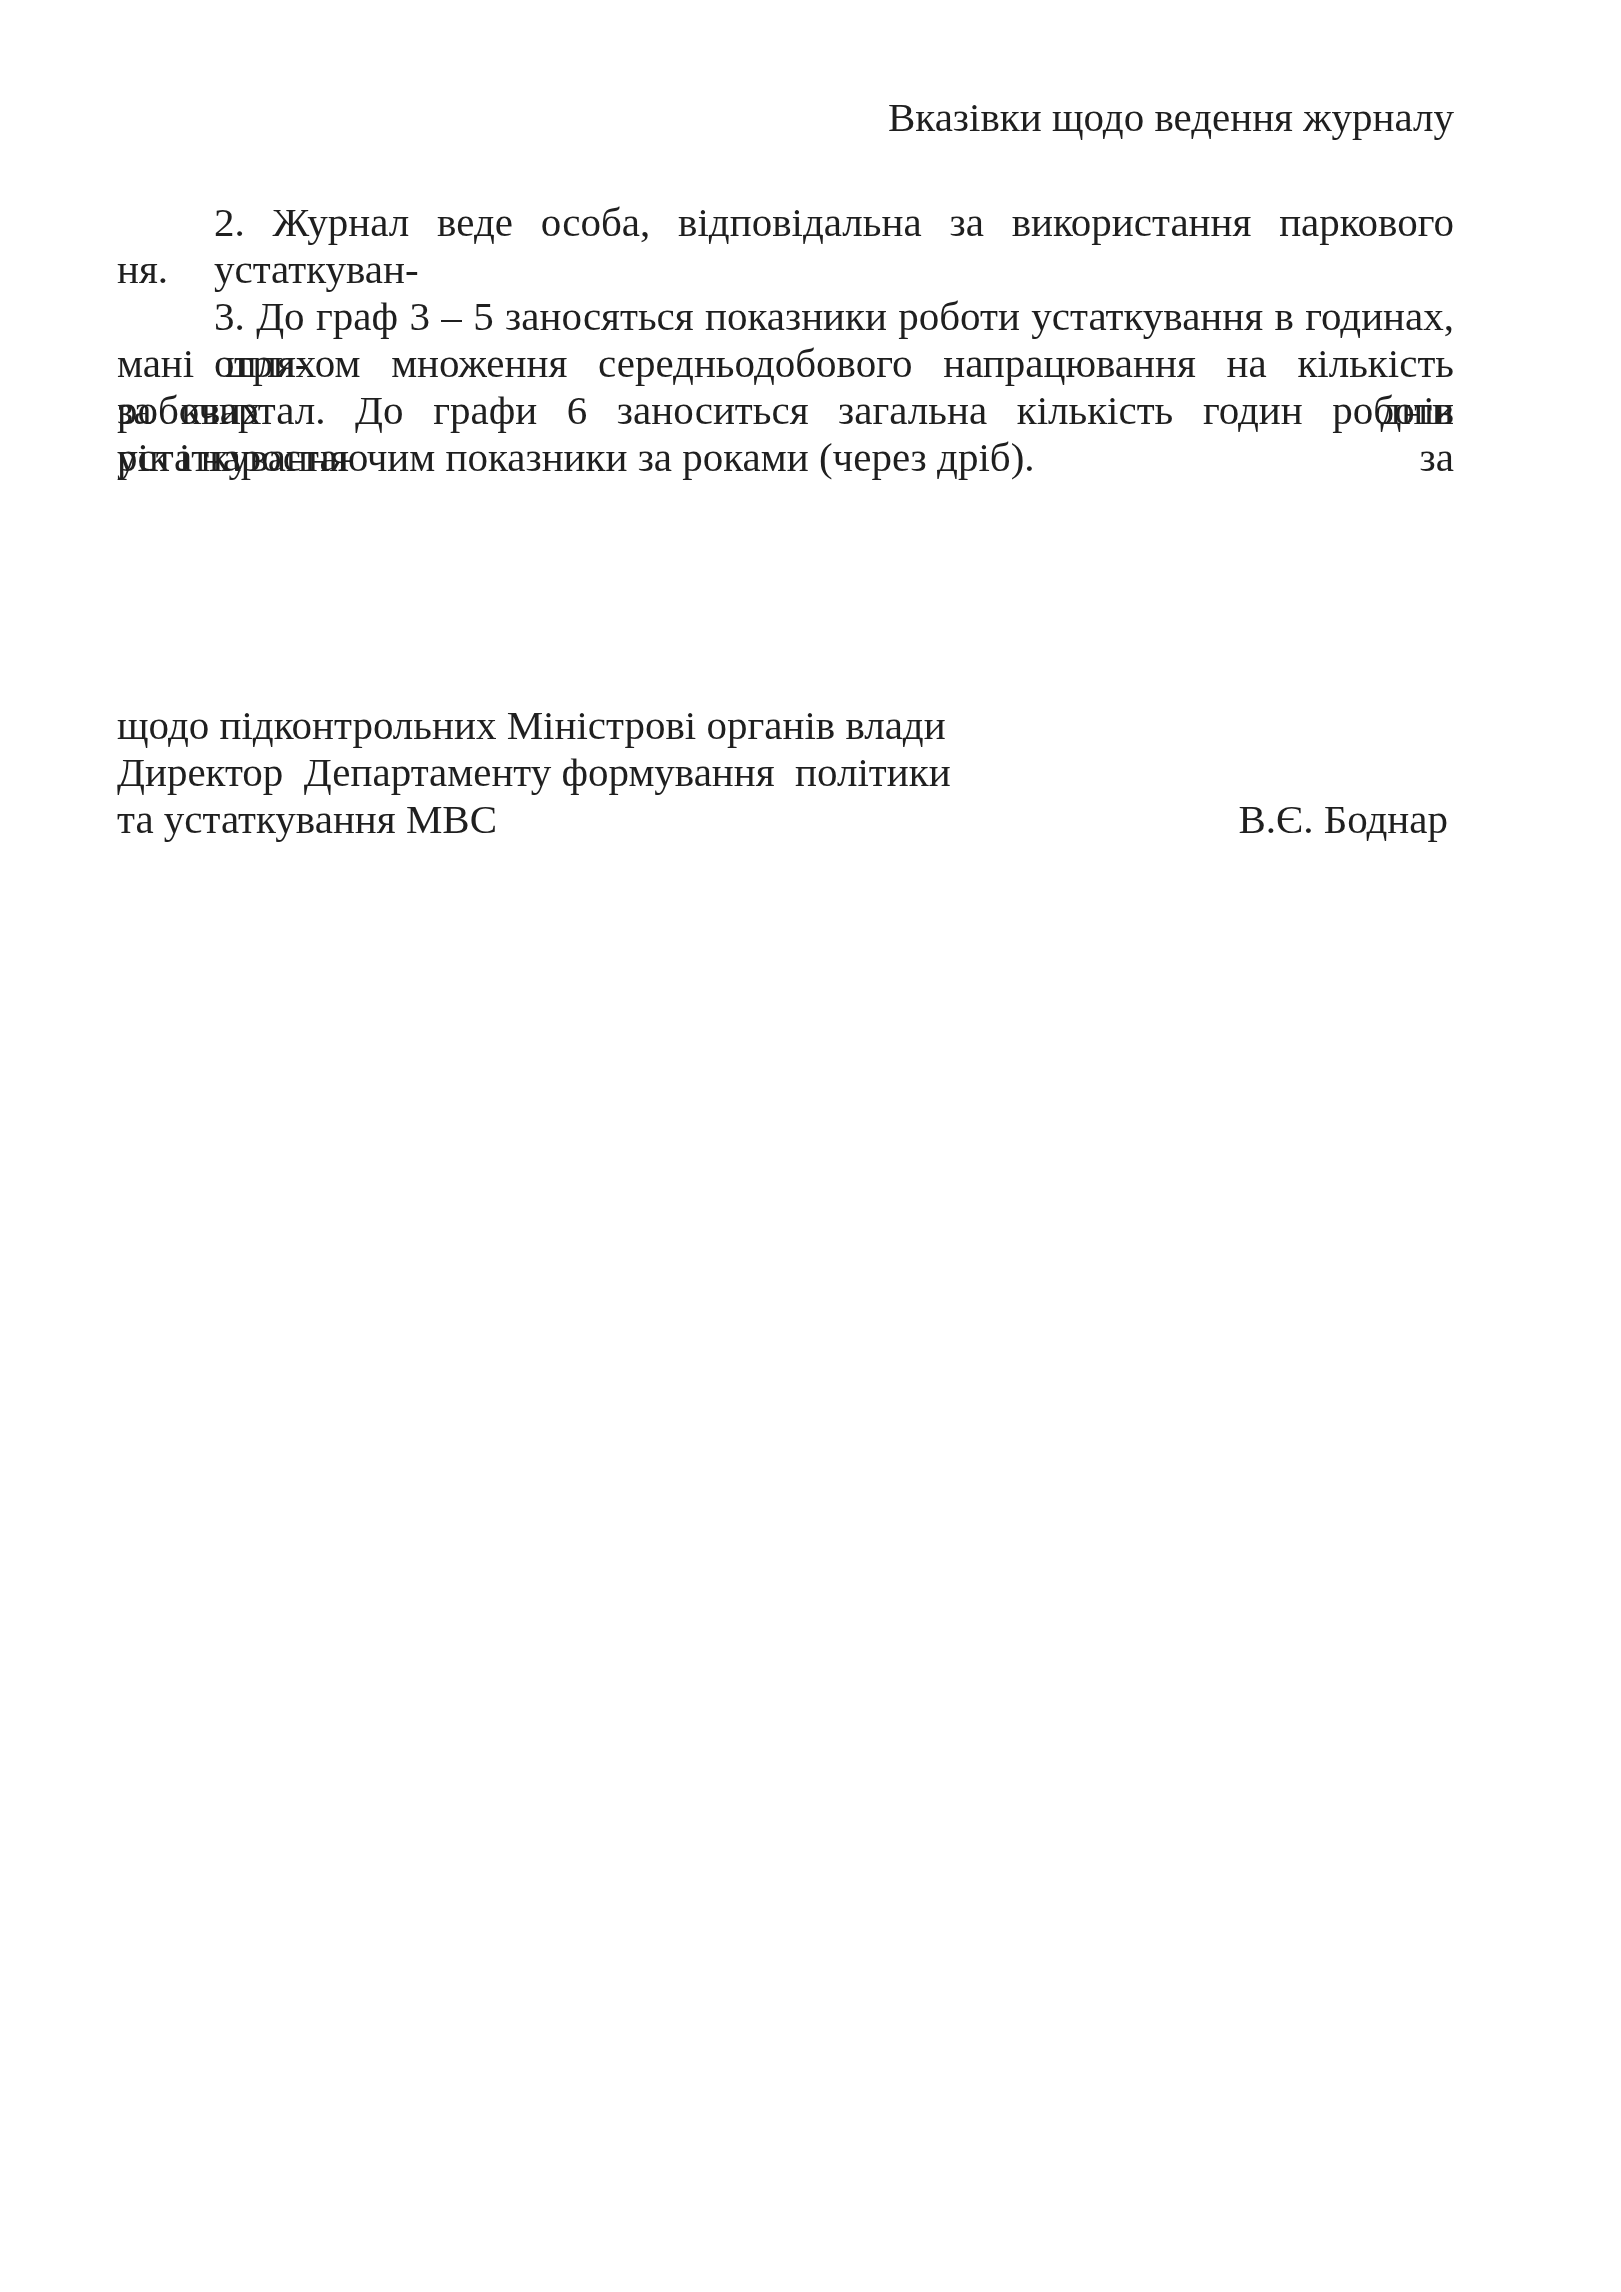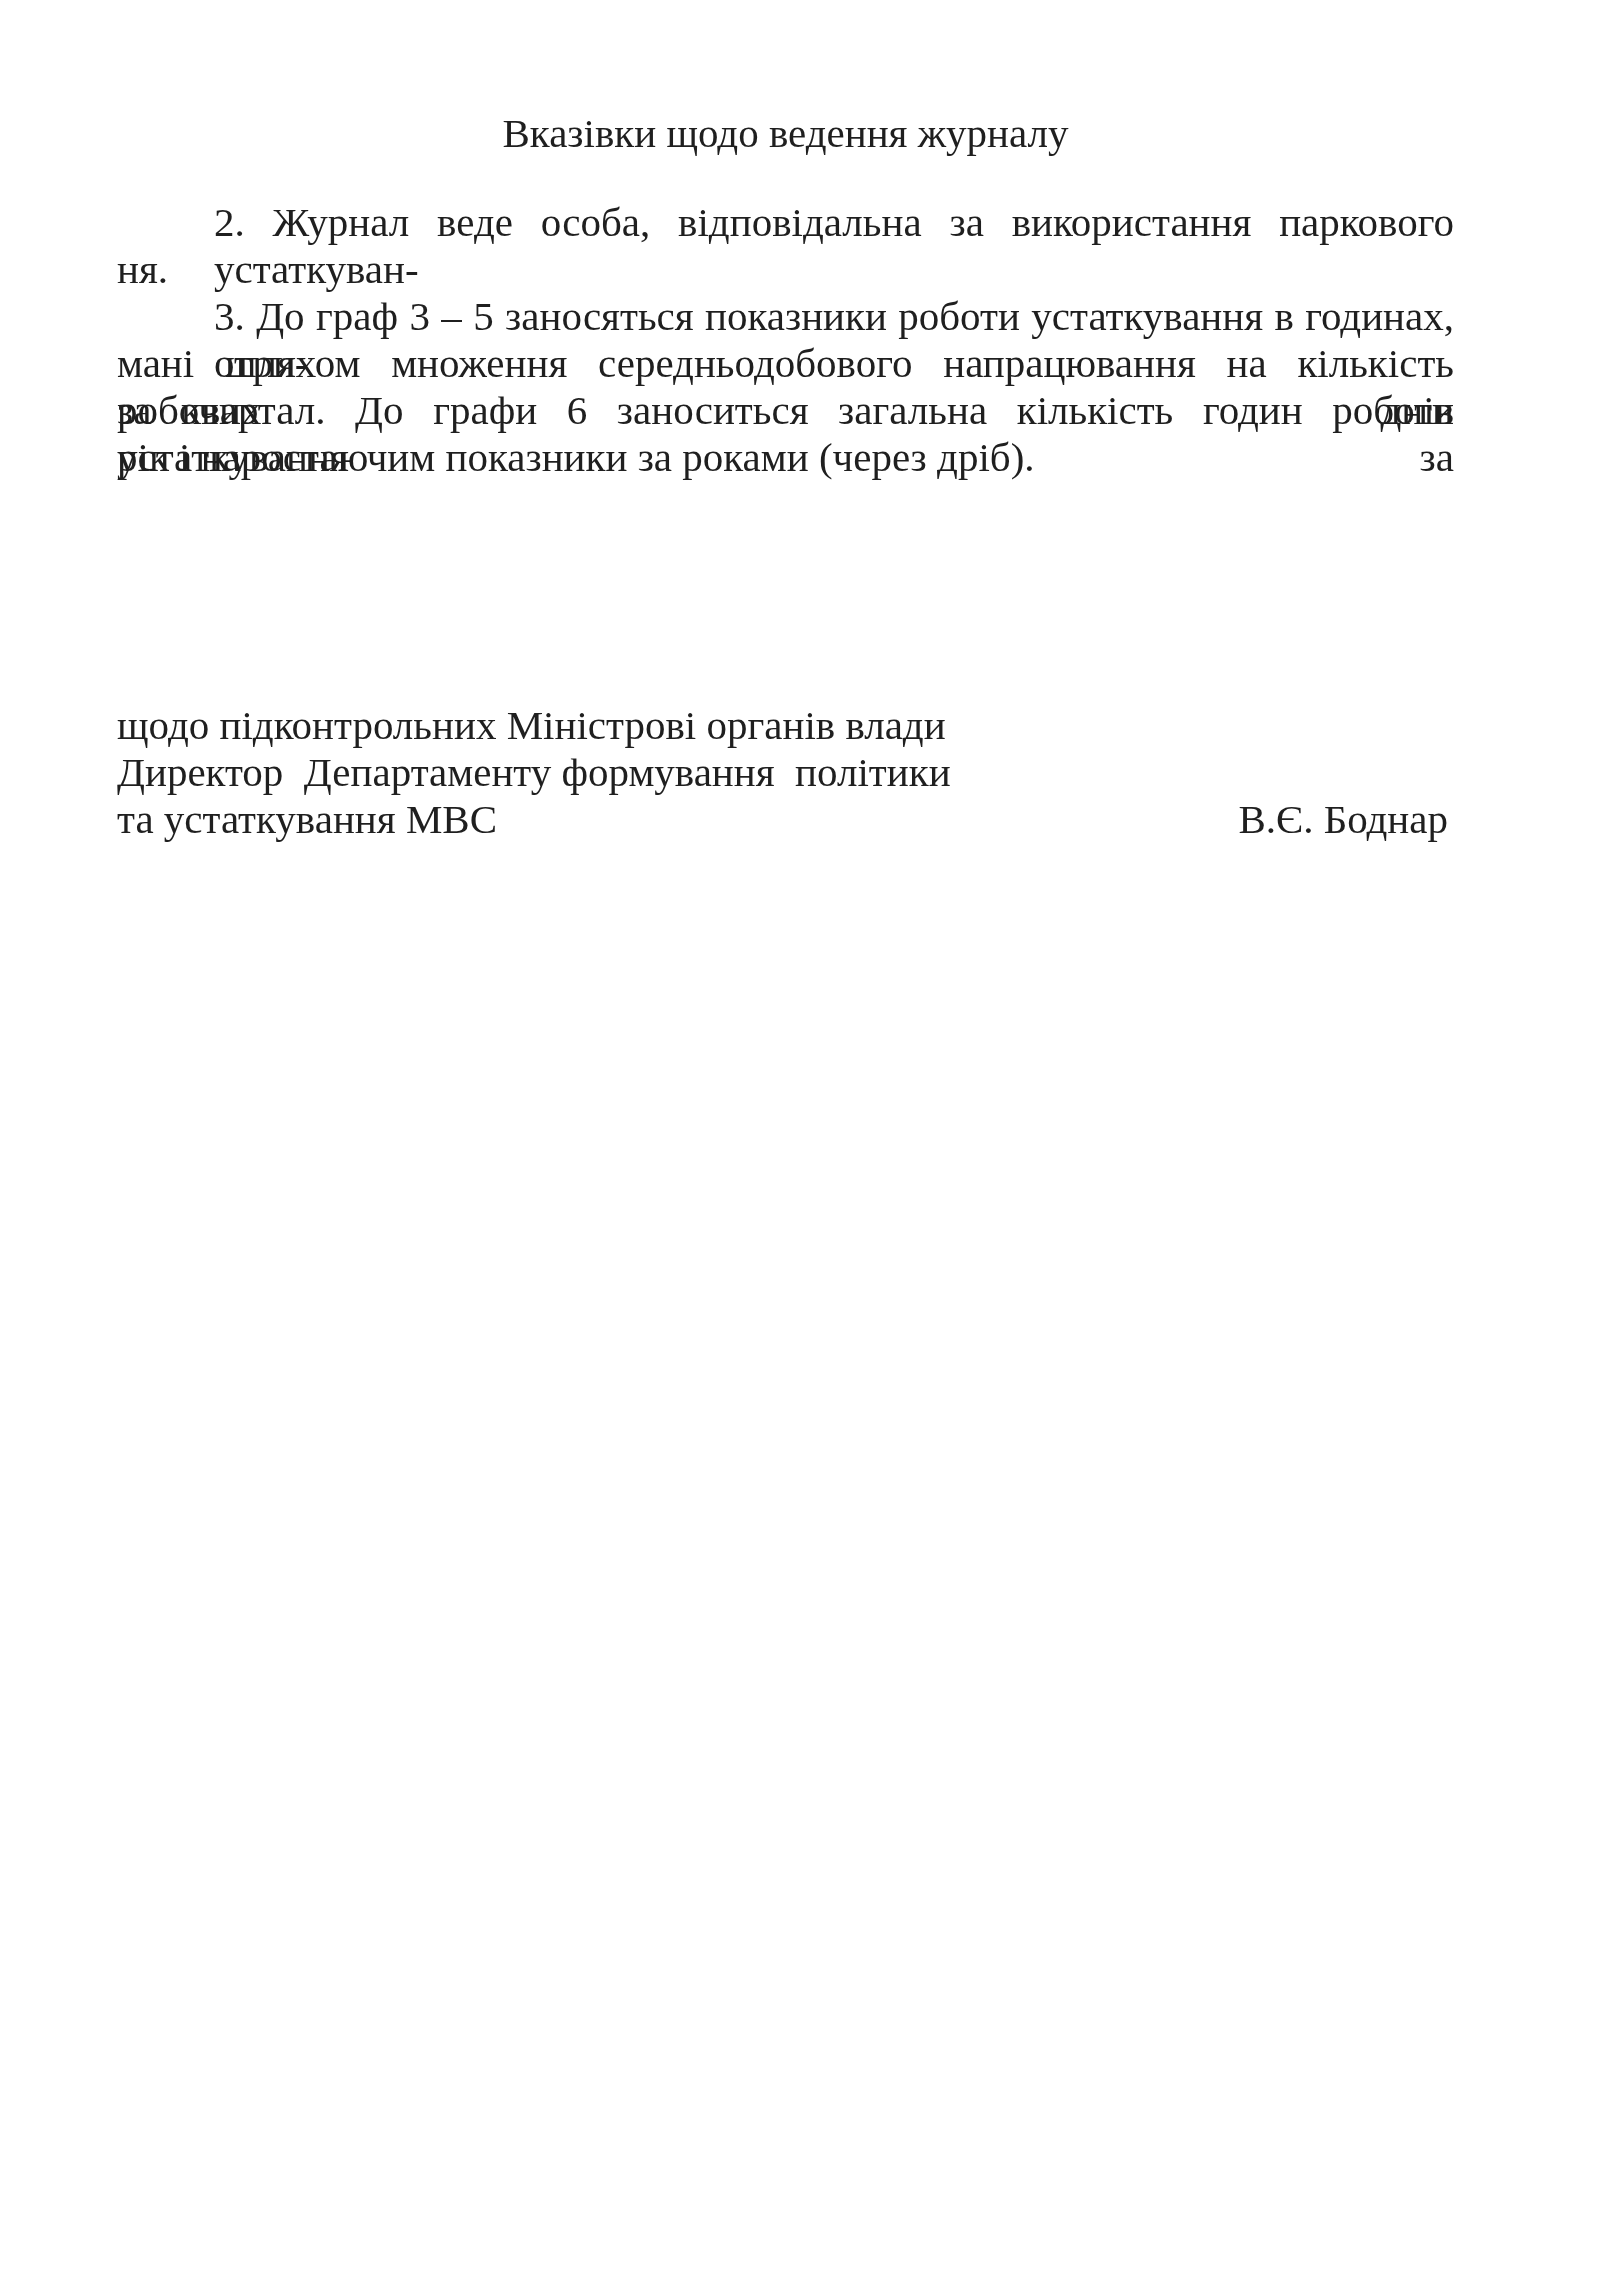--- a/index.html
+++ b/index.html
@@ -13,25 +13,25 @@
       height: 2293px;
       background: #ffffff;
       font-family: "Liberation Serif", serif;
       font-size: 41px;
       color: #1f1f1f;
       overflow: hidden;
     }
     .doc-title {
       position: absolute;
       left: 117px;
-      top: 110px;
+      top: 94px;
       width: 1337px;
       height: 47px;
       line-height: 47px;
-      text-align: center;
+      text-align: right;
       white-space: nowrap;
     }
     .body-text {
       position: absolute;
       left: 117px;
       top: 199px;
       width: 1337px;
     }
     .tline {
       height: 47px;

